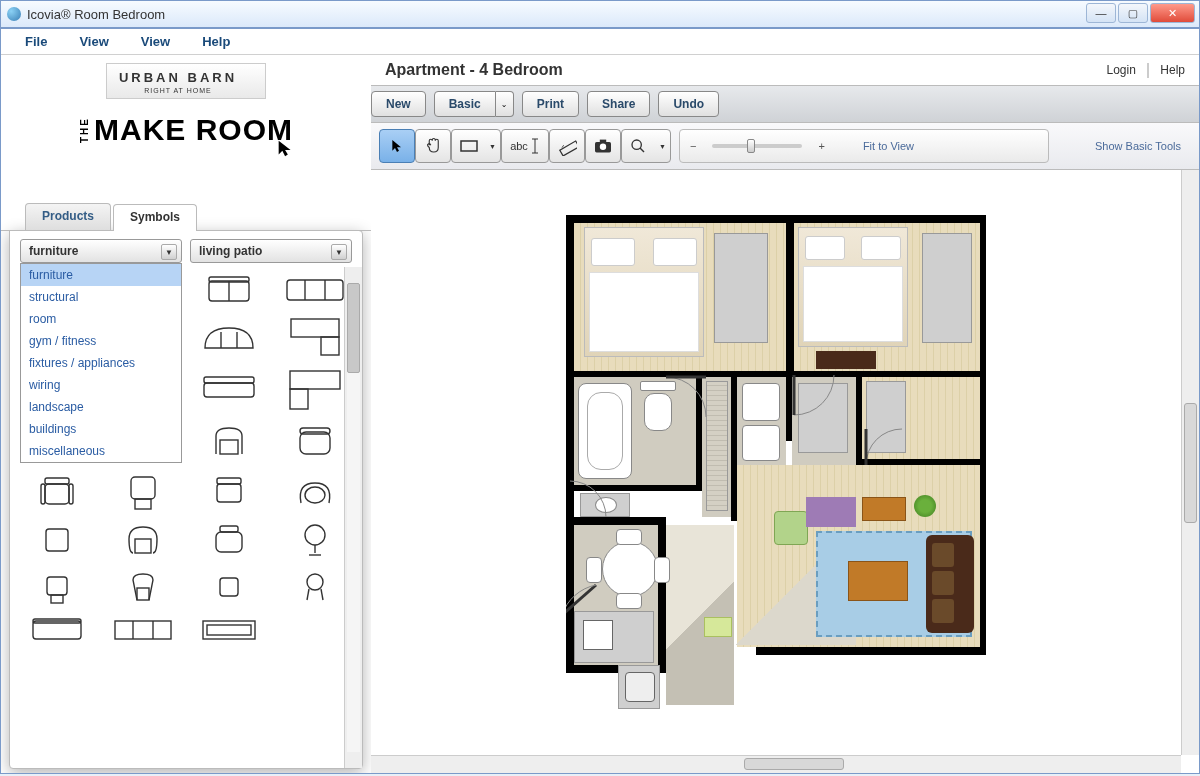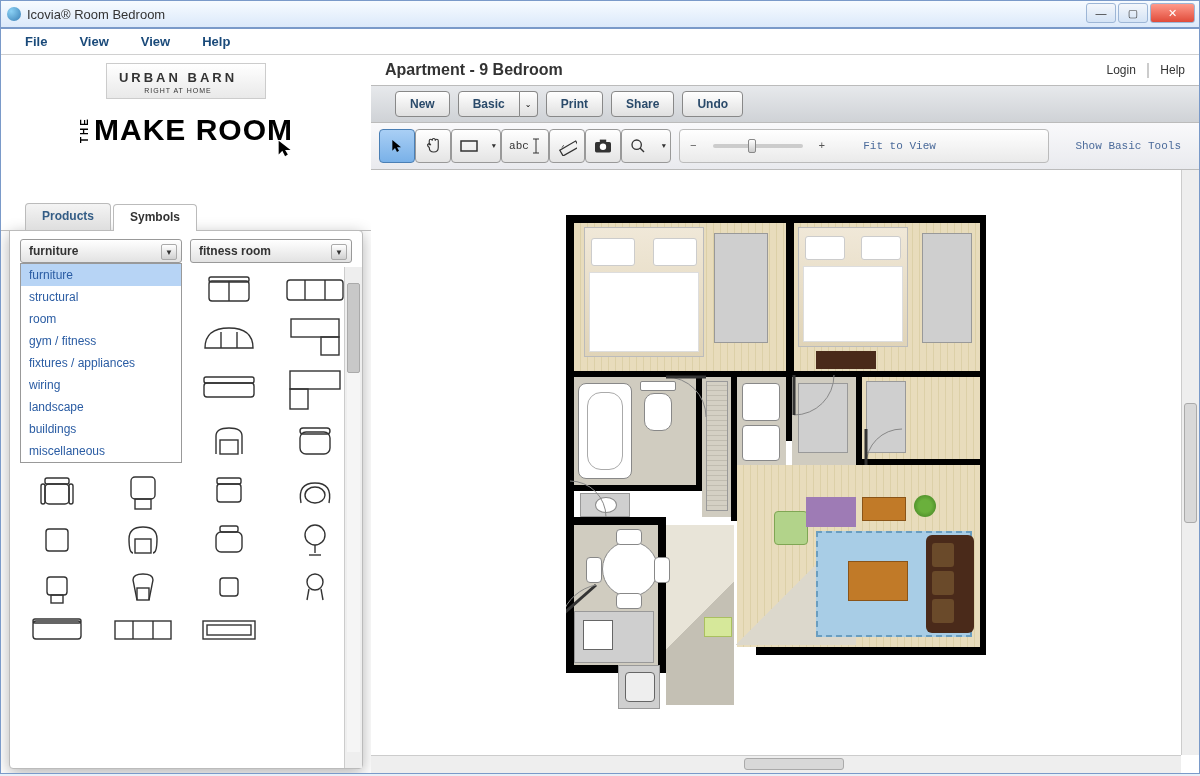--- a/index.html
+++ b/index.html
@@ -39,26 +39,26 @@
   .scroll-y { width:18px; background:#eee; border-left:1px solid #ccc; position:absolute; right:0; top:0; bottom:0;}
   .scroll-y .track { position:absolute; top:16px; bottom:16px; left:2px; right:2px; background:#f5f5f5;}
   .scroll-y .thumb { position:absolute; left:0; right:0; background:#c8c8c8; border:1px solid #aaa; border-radius:2px; top:0; height:90px;}
   .footer { text-align:center; font-size:11px; color:#666; padding:4px; border-top:1px solid #ddd;}
   
   .main { flex:1; display:flex; flex-direction:column; background:#fff;}
   .plan-title { display:flex; align-items:center; padding:6px 14px; font-size:16px; font-weight:700; color:#333;}
   .plan-title .spacer { flex:1;}
   .plan-title .link { font-size:12px; font-weight:400; color:#333; cursor:pointer;}
   .plan-title .sep { margin:0 10px; color:#ccc;}
-  .toolbar1 { background:linear-gradient(#e7e9ec,#cfd2d6); border-top:1px solid #bbb; border-bottom:1px solid #bbb; padding:5px 24px; display:flex; gap:8px;}
+  .toolbar1 { background:linear-gradient(#e7e9ec,#cfd2d6); border-top:1px solid #bbb; border-bottom:1px solid #bbb; padding:5px 0; display:flex; gap:8px;}
   .t-btn { height:26px; padding:0 14px; border:1px solid #888; border-radius:4px; background:linear-gradient(#fff,#e0e0e0); font-size:12px; font-weight:700; color:#2a4a6a; cursor:pointer; display:flex; align-items:center;}
   .save-group { display:flex;}
   .save-group .t-btn { border-radius:4px 0 0 4px;}
   .save-group .t-drop { width:18px; border:1px solid #888; border-left:none; border-radius:0 4px 4px 0; background:linear-gradient(#fff,#e0e0e0); display:flex; align-items:center; justify-content:center; font-size:8px; cursor:pointer;}
-  .toolbar2 { background:linear-gradient(#f9f9fb,#e9eaee); border-bottom:1px solid #bbb; padding:6px 8px; display:flex; align-items:center; gap:0;font-family:Liberation Mono, monospace;}
+  .toolbar2 { background:linear-gradient(#f9f9fb,#e9eaee); border-bottom:1px solid #bbb; padding:6px 8px; display:flex; align-items:center; gap:0;}
   .tool { width:36px; height:34px; border:1px solid #999; border-radius:4px; background:linear-gradient(#fff,#e4e4e4); display:flex; align-items:center; justify-content:center; cursor:pointer; font-size:14px; color:#333;}
   .tool.active { background:linear-gradient(#a9cff5,#79b1e8); border-color:#4a7fb5;}
   .tool.wdd { width:50px; justify-content:space-between; padding:0 4px 0 8px;}
   .tool .mini-chev { font-size:7px;}
   .zoom-bar { margin-left:8px; height:34px; flex:1; max-width:370px; border:1px solid #bbb; border-radius:4px; background:linear-gradient(#fff,#eaeaea); display:flex; align-items:center; padding:0 10px; gap:10px; font-size:11px; color:#555;}
   .slider { flex:0 0 90px; height:4px; background:#ccc; border-radius:2px; position:relative; margin:0 6px;}
   .slider .knob { position:absolute; top:-5px; left:35px; width:8px; height:14px; background:linear-gradient(#fff,#ccc); border:1px solid #888; border-radius:2px;}
   .right-link { margin-left:auto; font-size:11px; color:#4a6a9a; cursor:pointer; padding-right:10px;}
   .canvas-wrap { flex:1; position:relative; background:#fff; overflow:hidden;}
   .canvas { position:absolute; left:0; top:0; right:18px; bottom:18px; background:#fff; display:flex; align-items:center; justify-content:center;}
@@ -142,21 +142,21 @@
               <div class="dd-item">gym / fitness</div>
               <div class="dd-item">fixtures / appliances</div>
               <div class="dd-item">wiring</div>
               <div class="dd-item">landscape</div>
               <div class="dd-item">buildings</div>
               <div class="dd-item">miscellaneous</div>
             </div>
           </div>
           <div class="dropdown">
             <div class="dd-trigger">
-              <span>fitness room</span>
+              <span>living patio</span>
               <span class="chev">▼</span>
             </div>
           </div>
         </div>
 
         <div style="position:relative; flex:1;">
           <div class="symbol-grid">
 
             <div class="sym">
                 <svg width="52" height="30">
@@ -365,21 +365,21 @@
                 <div class="thumb"></div>
               </div>
           </div>
         </div>
 
       </div>
     </div>
 
     <div class="main">
       <div class="plan-title">
-        <span>Apartment - 9 Bedroom</span>
+        <span>Apartment - 4 Bedroom</span>
         <span class="spacer"></span>
         <span class="link">Login</span>
         <span class="sep">|</span>
         <span class="link">Help</span>
       </div>
 
       <div class="toolbar1">
         <div class="t-btn">New</div>
         <div class="save-group">
           <div class="t-btn">Basic</div>

